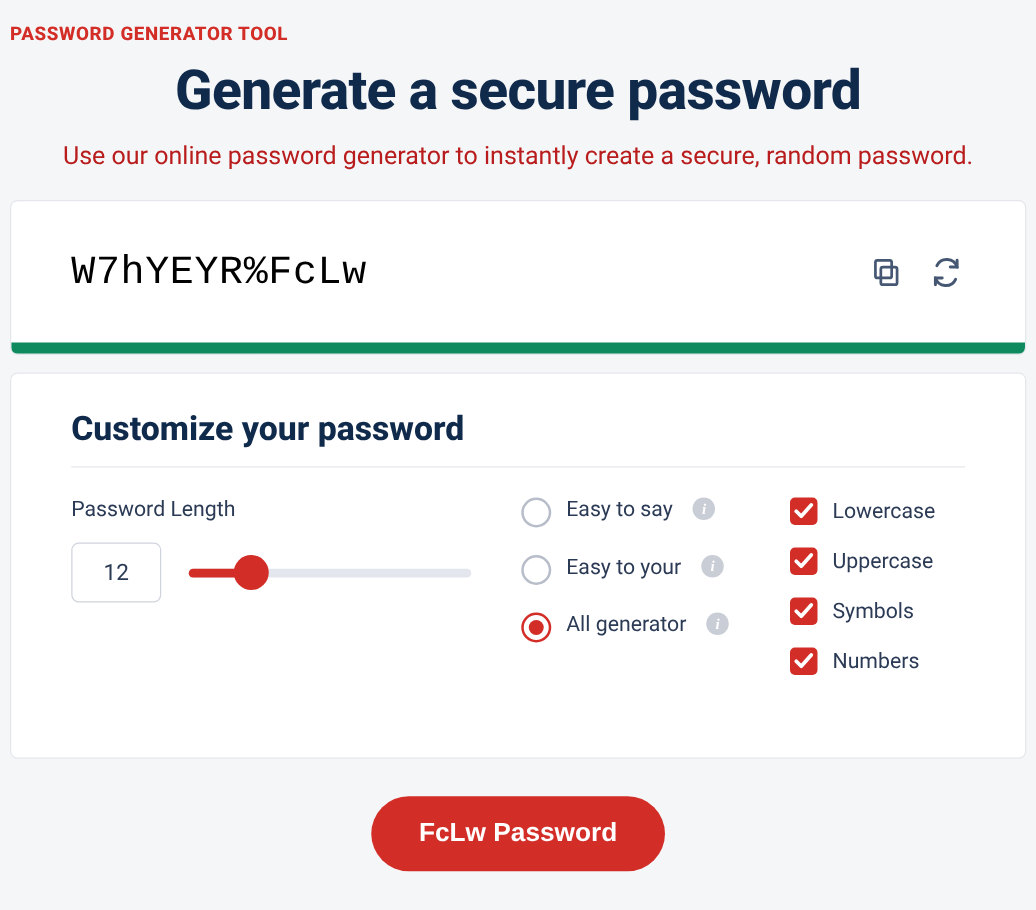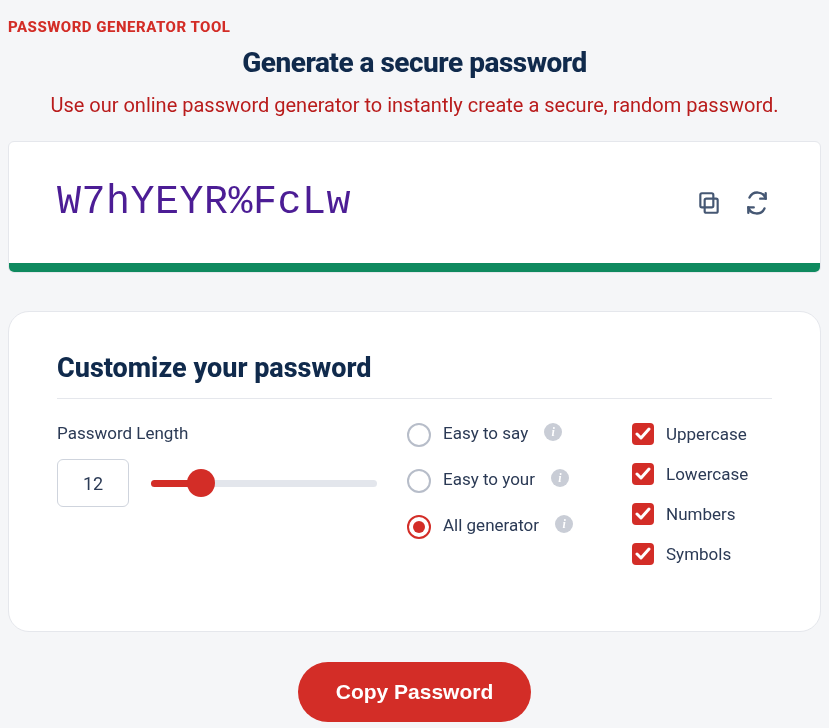--- a/index.html
+++ b/index.html
@@ -16,21 +16,21 @@
   text-align: left;
   color: #d32d27;
   font-weight: 800;
   font-size: 15px;
   letter-spacing: 0.5px;
 }
 .title {
   text-align: center;
   color: #102a4c;
   font-weight: 800;
-  font-size: 28px;
+  font-size: 44px;
   margin-top: 10px;
   letter-spacing: -0.5px;
 }
 .subtitle {
   text-align: center;
   color: #b91c1c;
   font-size: 20px;
   margin-top: 14px;
 }
 .card {
@@ -41,42 +41,42 @@
 }
 .pw-card { position: relative; padding: 0; overflow: hidden; }
 .pw-inner {
   display: flex;
   align-items: center;
   justify-content: space-between;
   padding: 38px 48px 38px 48px;
 }
 .pw-text {
   font-family: "Courier New", Courier, monospace;
-  font-size: 40px;
-  color: #4c1d95;
+  font-size: 32px;
+  color: #000000;
   letter-spacing: 0.5px;
 }
 .pw-actions { display: flex; gap: 18px; align-items: center; }
 .iconbtn {
   width: 30px; height: 30px;
   display: flex; align-items: center; justify-content: center;
   cursor: pointer; color: #455773;
   background: transparent; border: none;
 }
 .strength { height: 9px; background: #0f8a5f; width: 100%; }
-.cust-card { margin-top: 38px; padding: 40px 48px 48px 48px; border-radius: 21px; }
+.cust-card { margin-top: 14px; padding: 28px 48px 48px 48px; }
 .cust-title {
   color: #102a4c;
   font-weight: 800;
   font-size: 27px;
 }
 .divider { height: 1px; background: #e5e7ec; margin: 14px 0 24px 0; }
 .columns {
   display: flex;
-  gap: 30px;
+  gap: 40px;
 }
 .col-left { width: 320px; }
 .col-mid { flex: 1; }
 .col-right { width: 140px; }
 .len-label { font-size: 17px; color: #2b3a55; margin-bottom: 16px; }
 .len-row { display: flex; align-items: center; gap: 22px; }
 .len-input {
   width: 72px; height: 48px;
   border: 1px solid #cfd4dd; border-radius: 6px;
   text-align: center; font-size: 18px; color: #2b3a55;
@@ -196,44 +196,44 @@
         </div>
       </div>
 
       <div class="col-right">
         <div class="check-row">
           <div class="checkbox">
             <svg width="16" height="16" viewBox="0 0 16 16" fill="none" stroke="#fff" stroke-width="3" stroke-linecap="round" stroke-linejoin="round">
                 <polyline points="2 8 6 12 14 3"></polyline>
               </svg>
           </div>
+          <span class="check-label">Lowercase</span>
+        </div>
+        <div class="check-row">
+          <div class="checkbox">
+            <svg width="16" height="16" viewBox="0 0 16 16" fill="none" stroke="#fff" stroke-width="3" stroke-linecap="round" stroke-linejoin="round">
+                <polyline points="2 8 6 12 14 3"></polyline>
+              </svg>
+          </div>
           <span class="check-label">Uppercase</span>
         </div>
         <div class="check-row">
           <div class="checkbox">
             <svg width="16" height="16" viewBox="0 0 16 16" fill="none" stroke="#fff" stroke-width="3" stroke-linecap="round" stroke-linejoin="round">
                 <polyline points="2 8 6 12 14 3"></polyline>
               </svg>
           </div>
-          <span class="check-label">Lowercase</span>
+          <span class="check-label">Symbols</span>
         </div>
         <div class="check-row">
           <div class="checkbox">
             <svg width="16" height="16" viewBox="0 0 16 16" fill="none" stroke="#fff" stroke-width="3" stroke-linecap="round" stroke-linejoin="round">
                 <polyline points="2 8 6 12 14 3"></polyline>
               </svg>
           </div>
           <span class="check-label">Numbers</span>
-        </div>
-        <div class="check-row">
-          <div class="checkbox">
-            <svg width="16" height="16" viewBox="0 0 16 16" fill="none" stroke="#fff" stroke-width="3" stroke-linecap="round" stroke-linejoin="round">
-                <polyline points="2 8 6 12 14 3"></polyline>
-              </svg>
-          </div>
-          <span class="check-label">Symbols</span>
         </div>
       </div>
     </div>
   </div>
 
-  <button class="copy-btn">Copy Password</button>
+  <button class="copy-btn">FcLw Password</button>
 </div>
 
 </body></html>

